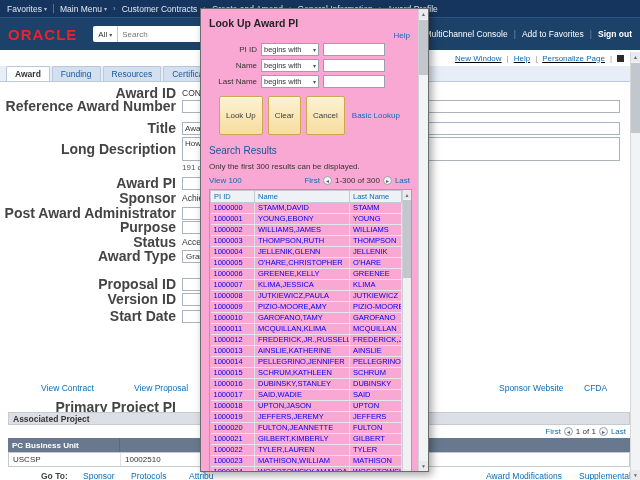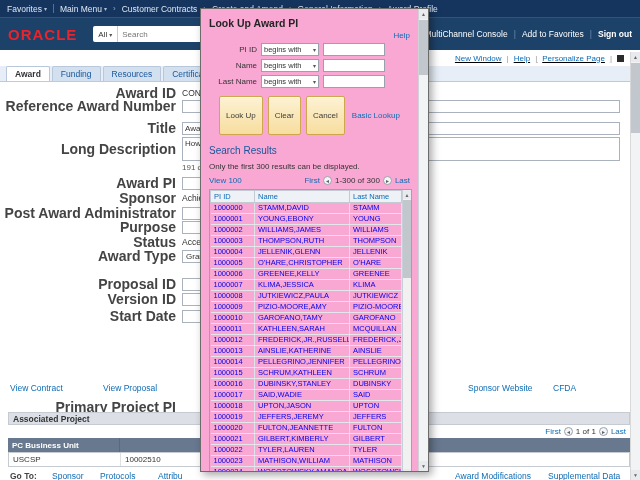--- a/index.html
+++ b/index.html
@@ -56,21 +56,21 @@
   .flabel { width:176px; text-align:right; font-size:14px; font-weight:bold; color:#444; flex:none; }
   .fvalue { margin-left:6px; font-size:8.5px; color:#333; white-space:nowrap; }
   .tinput, .tarea { margin-left:6px; border:1px solid #a9b2bd; font-size:8px; padding:0 2px;
                     font-family:inherit; outline:none; color:#333; }
   .tinput { height:13px; }
   .tarea { height:24px; resize:none; padding-top:1px; }
   .ddbox { margin-left:6px; height:13px; width:100px; border:1px solid #a9b2bd; background:#fff;
            display:flex; align-items:center; justify-content:space-between; padding:0 3px; font-size:8px; color:#333; cursor:pointer; }
   .chars { position:absolute; left:182px; font-size:8px; color:#555; }
   .links-row, .abs-row { position:absolute; left:0; width:100%; height:12px; font-size:8.5px; }
-  .links-row span, .links-row a, .abs-row span, .abs-row a { position:absolute; white-space:nowrap; }
+  .links-row span, .links-row a, .abs-row span, .abs-row a { position:absolute; white-space:nowrap;margin-left:31px; }
   .band { position:absolute; left:8px; width:622px; height:13px; background:#dce0e6; border:1px solid #c6cbd2;
           display:flex; align-items:center; padding:0 4px; font-size:8.5px; font-weight:bold; color:#333; }
   .gridbar { position:absolute; left:8px; width:622px; height:13px; display:flex; align-items:center;
              justify-content:flex-end; gap:3px; padding-right:4px; font-size:8px; color:#333; }
   .pg-icon { width:9px; height:9px; border:1px solid #9aa2ab; border-radius:50%; font-size:5px; color:#5c636b;
              display:inline-flex; align-items:center; justify-content:center; background:#f5f6f8; cursor:pointer; }
   .pgridhead { position:absolute; left:8px; width:622px; height:14px; background:#68788f; color:#fff;
                display:flex; align-items:center; font-size:8px; font-weight:bold; }
   .pgridrow { position:absolute; left:8px; width:622px; height:15px; background:#fff; border:1px solid #c6cbd2;
               display:flex; align-items:center; font-size:8px; color:#333; }
@@ -427,21 +427,21 @@
                 <td><a href="#">PIZIO-MOORE,AMY</a></td>
                 <td><a href="#">PIZIO-MOORE</a></td>
               </tr>
               <tr>
                 <td><a href="#">1000010</a></td>
                 <td><a href="#">GAROFANO,TAMY</a></td>
                 <td><a href="#">GAROFANO</a></td>
               </tr>
               <tr>
                 <td><a href="#">1000011</a></td>
-                <td><a href="#">KATHLEEN,SARAH</a></td>
+                <td><a href="#">MCQUILLAN,KLIMA</a></td>
                 <td><a href="#">MCQUILLAN</a></td>
               </tr>
               <tr>
                 <td><a href="#">1000012</a></td>
                 <td><a href="#">FREDERICK,JR.,RUSSELL</a></td>
                 <td><a href="#">FREDERICK,JR.</a></td>
               </tr>
               <tr>
                 <td><a href="#">1000013</a></td>
                 <td><a href="#">AINSLIE,KATHERINE</a></td>

